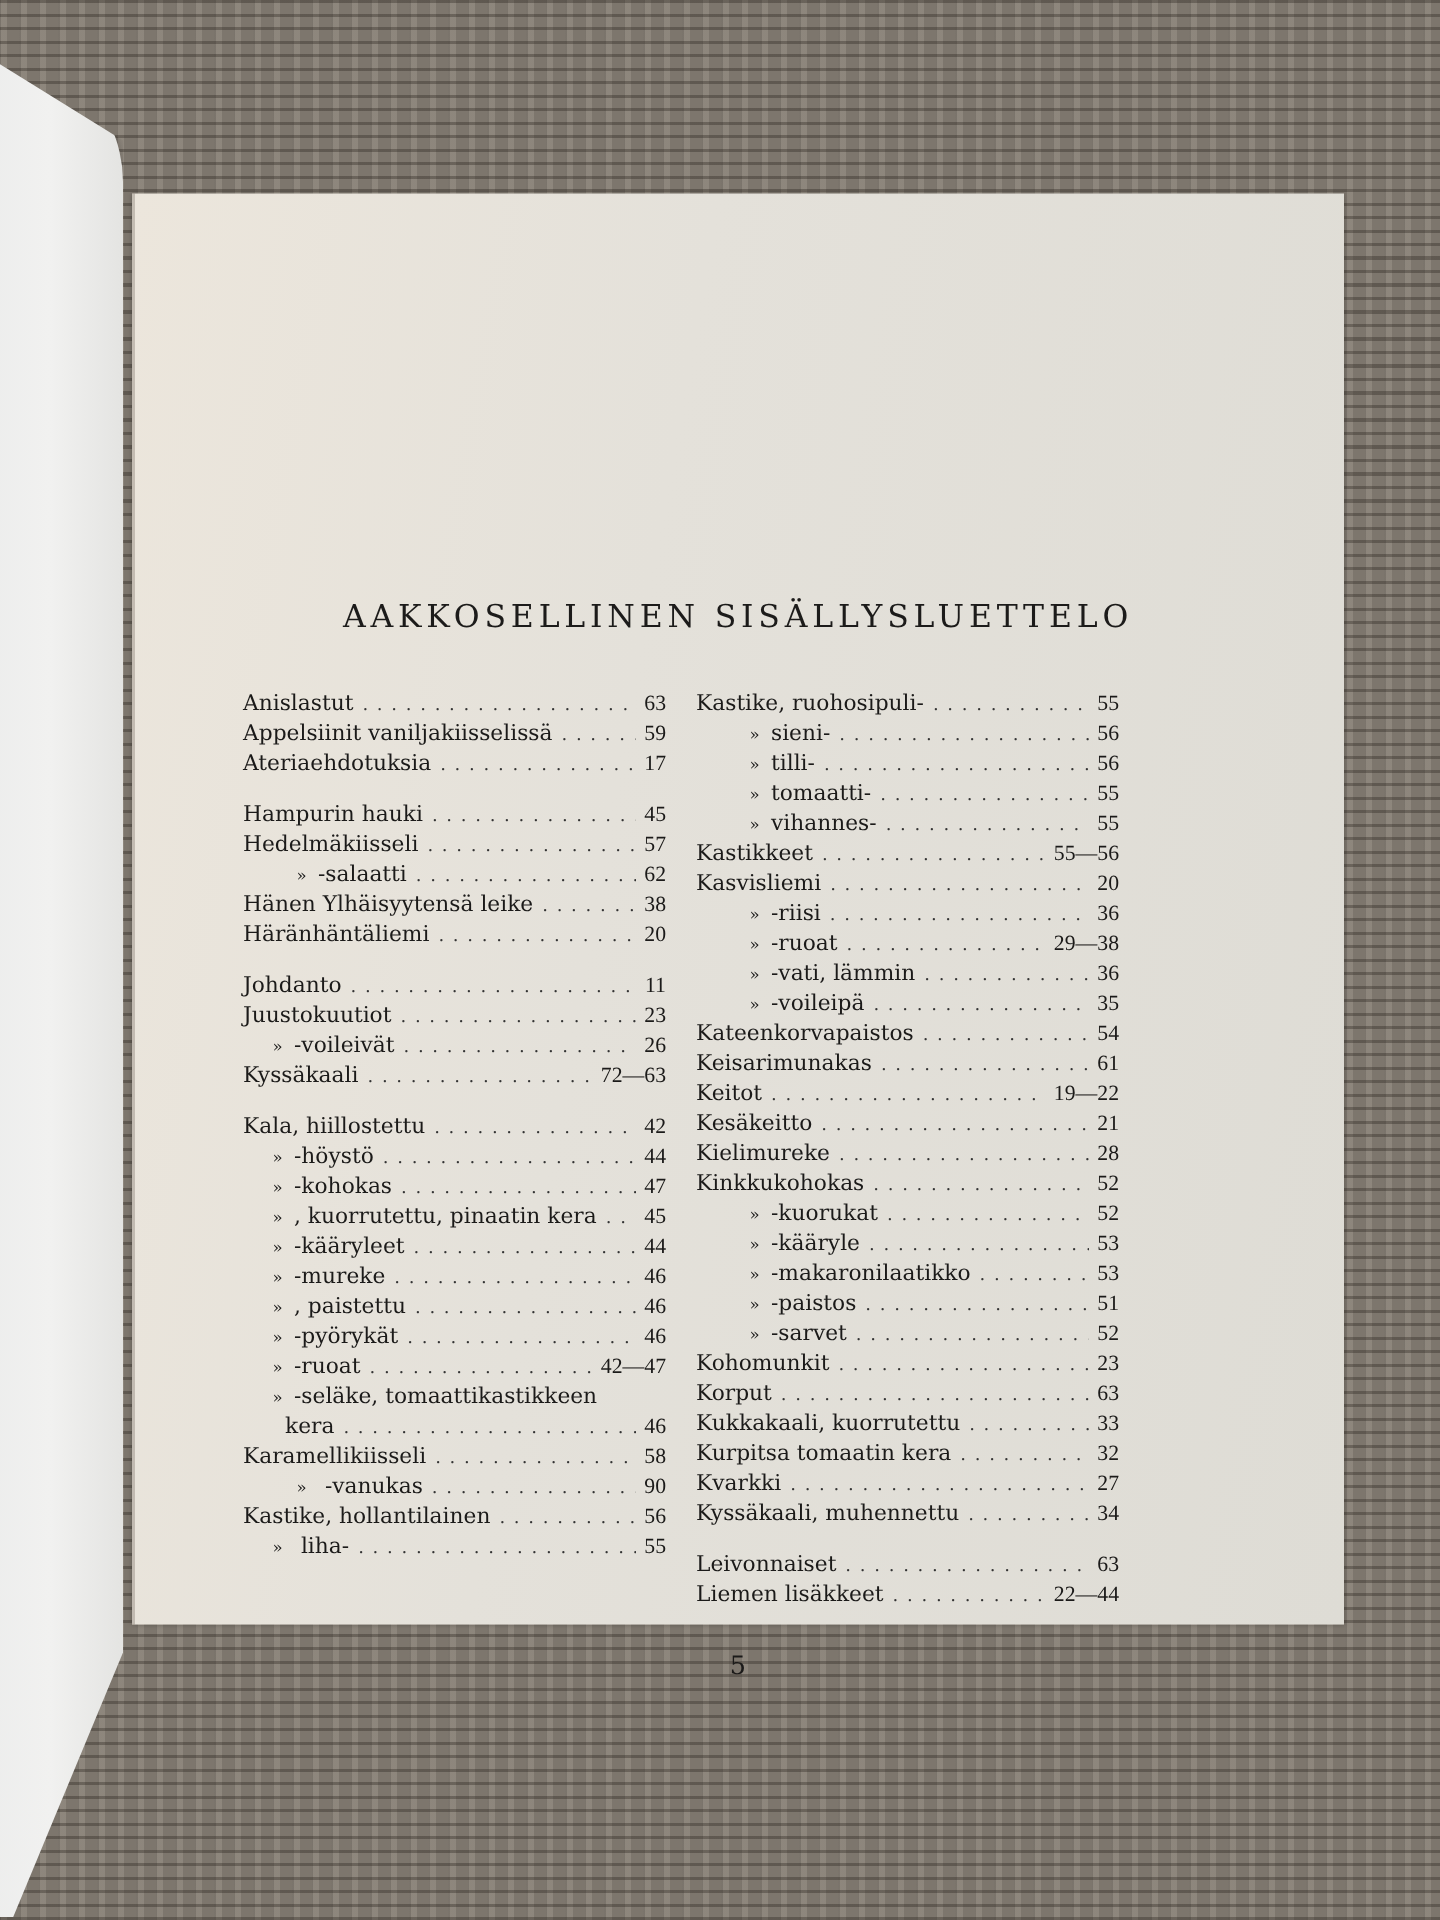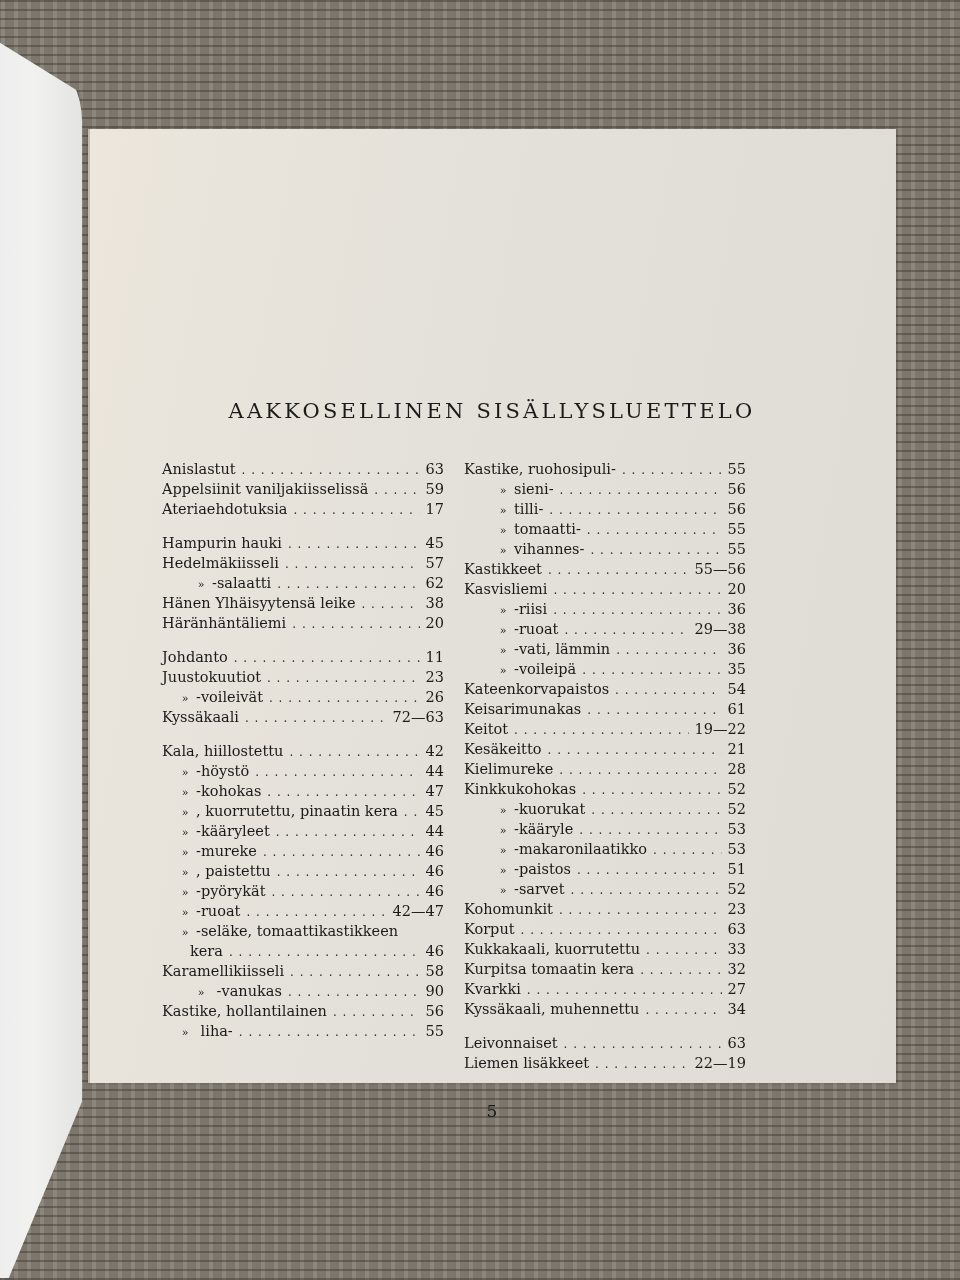--- a/index.html
+++ b/index.html
@@ -45,21 +45,21 @@
     .entry.sub .label { padding-left:12px; }
     .entry.sub2 .label { padding-left:28px; }
     .entry .leader {
       flex:1 1 auto; overflow:hidden; margin:0 6px; letter-spacing:3px; color:#333;
       font-size:12px;
     }
     .entry .leader::before {
       content:". . . . . . . . . . . . . . . . . . . . . . . . . . . . . . . . . . . . . . . . . . . .";
       letter-spacing:1px;
     }
-    .entry .pg { flex:0 0 auto; text-align:right; font-variant-numeric: oldstyle-nums; }
+    .entry .pg { flex:0 0 auto; text-align:right; font-variant-numeric: oldstyle-nums; font-family: Liberation Serif, serif; }
     .entry.noleader .leader::before { content:""; }
     .gap { height:14px; }
     .page-number {
       position:absolute; left:0; width:100%; top:972px; text-align:center;
       font-size:17px; color:#1b1a19;
     }
   </style>
 </head>
 <body>
 
@@ -351,17 +351,17 @@
       </div>
       <div class="gap"></div>
       <div class="entry">
         <span class="label">Leivonnaiset</span>
         <span class="leader"></span>
         <span class="pg">63</span>
       </div>
       <div class="entry">
         <span class="label">Liemen lisäkkeet</span>
         <span class="leader"></span>
-        <span class="pg">22—19</span>
+        <span class="pg">22—44</span>
       </div>
     </div>
   <div class="page-number">5</div>
 </div>
 
 </body></html>

